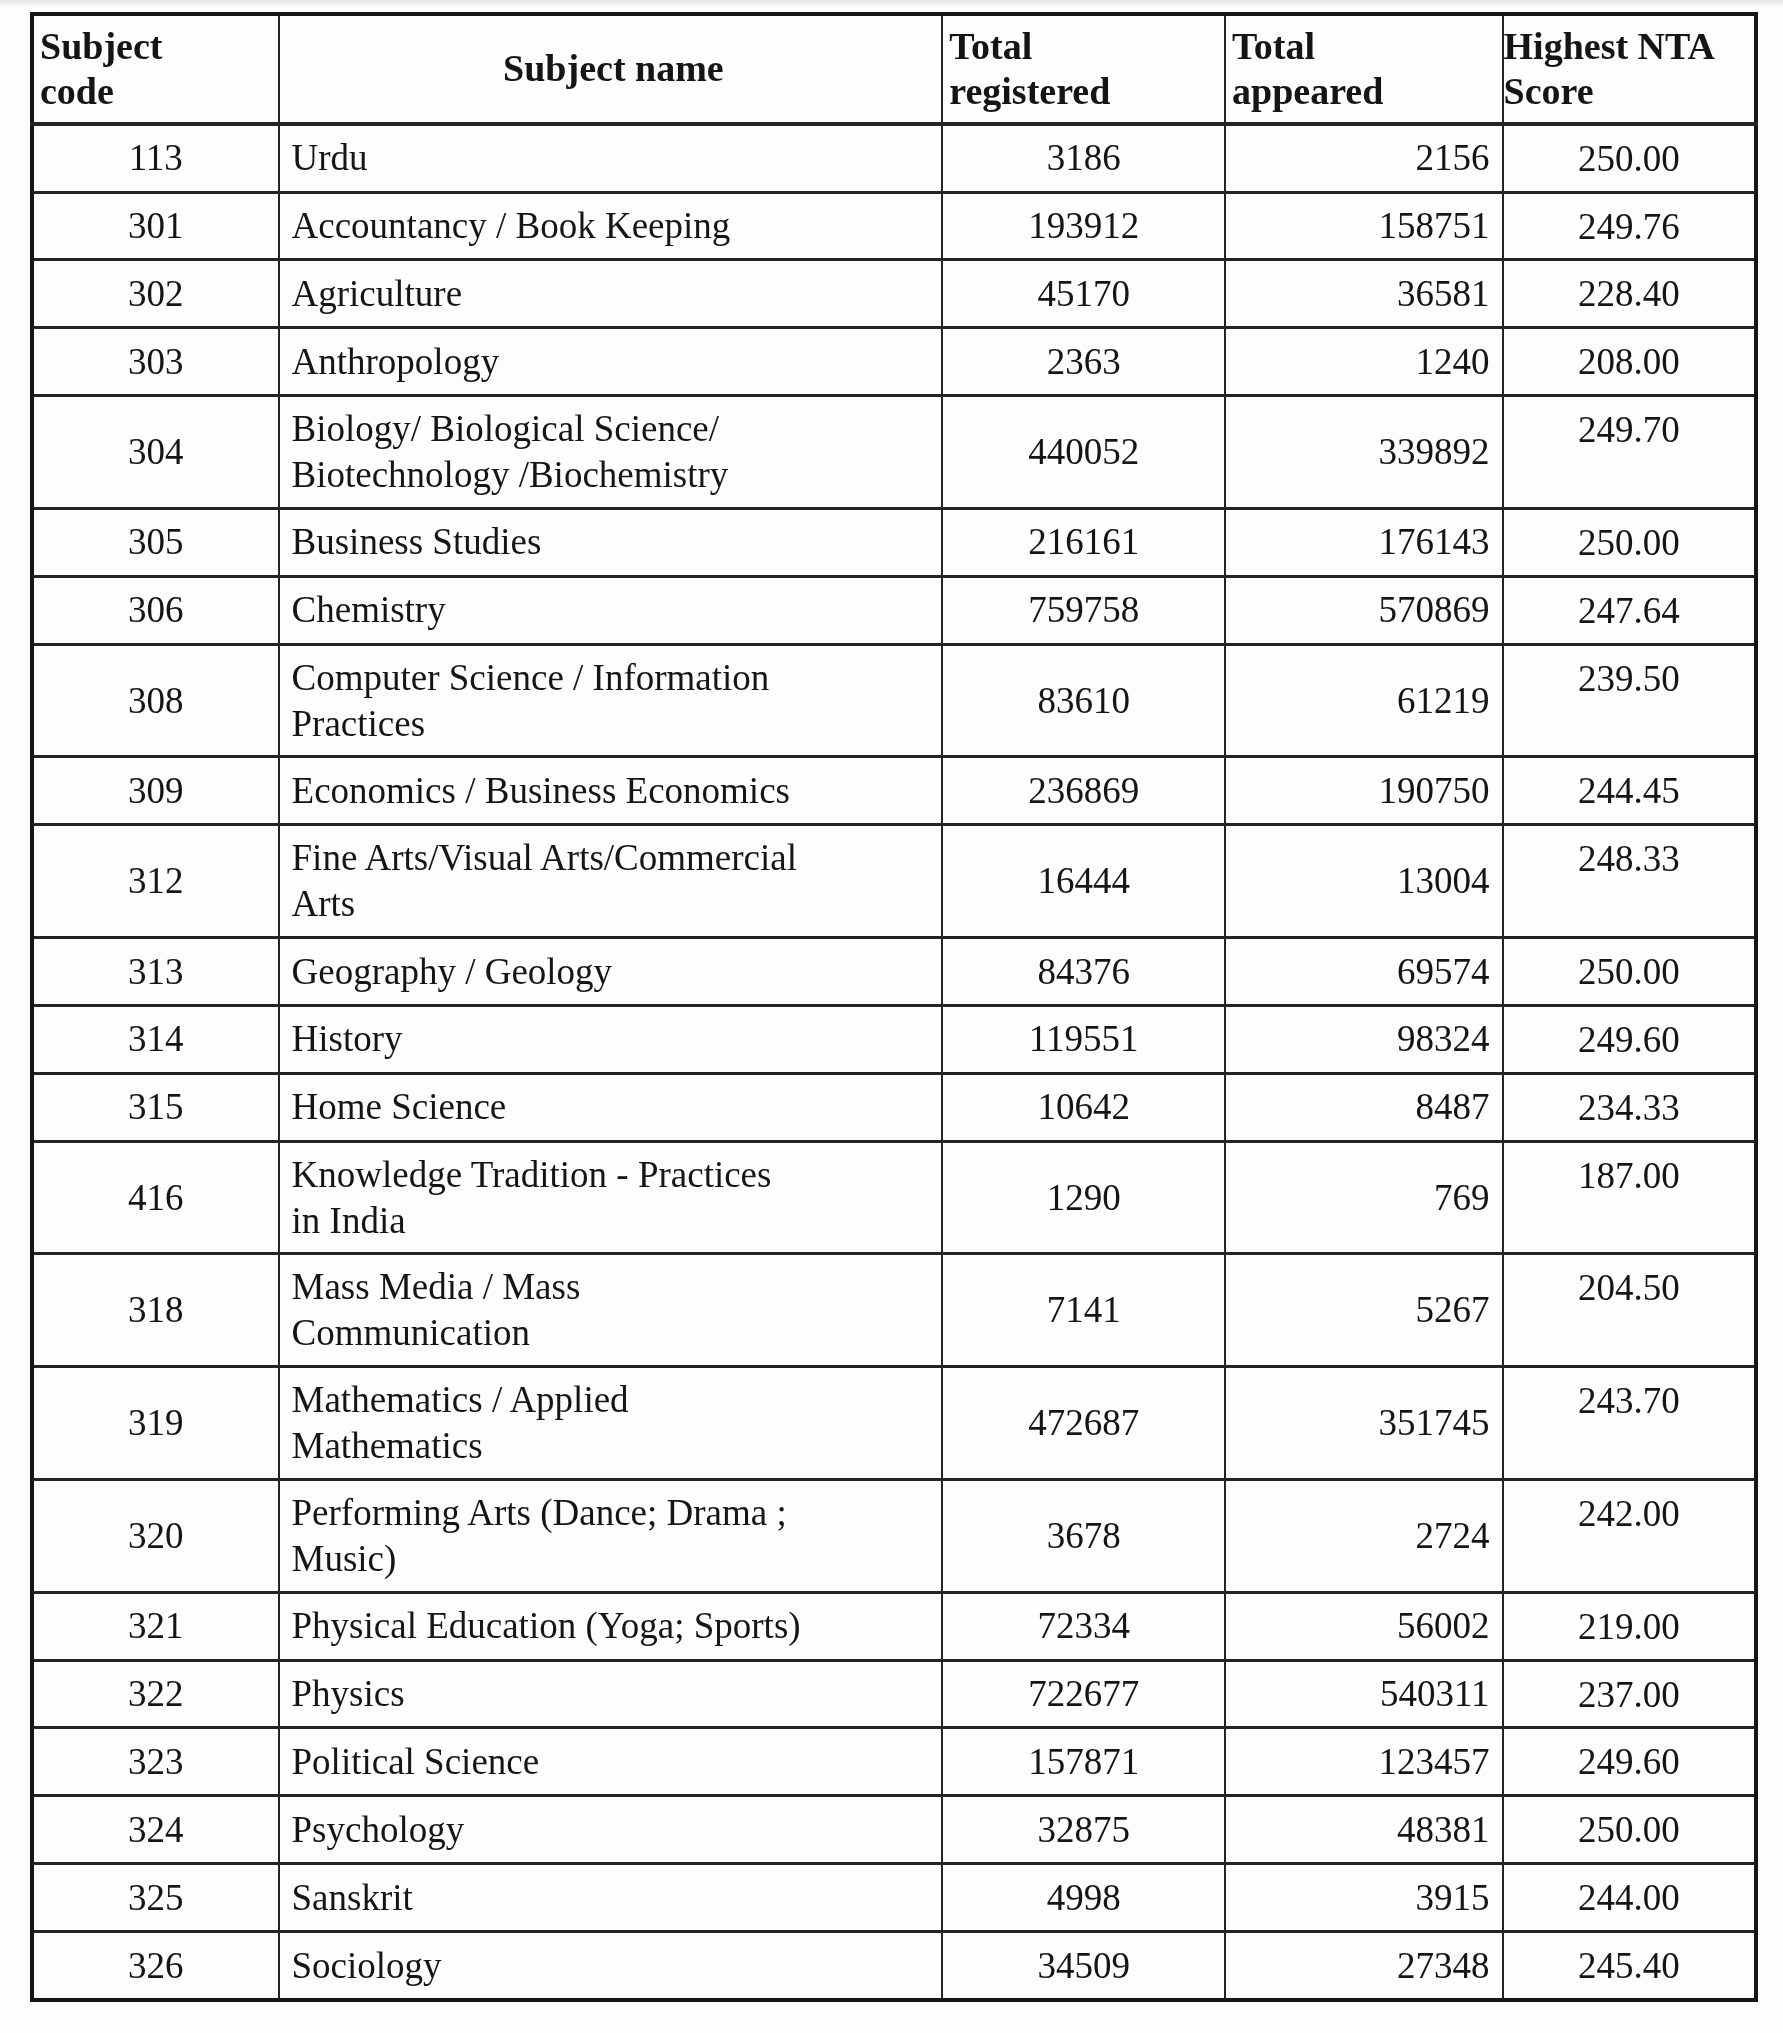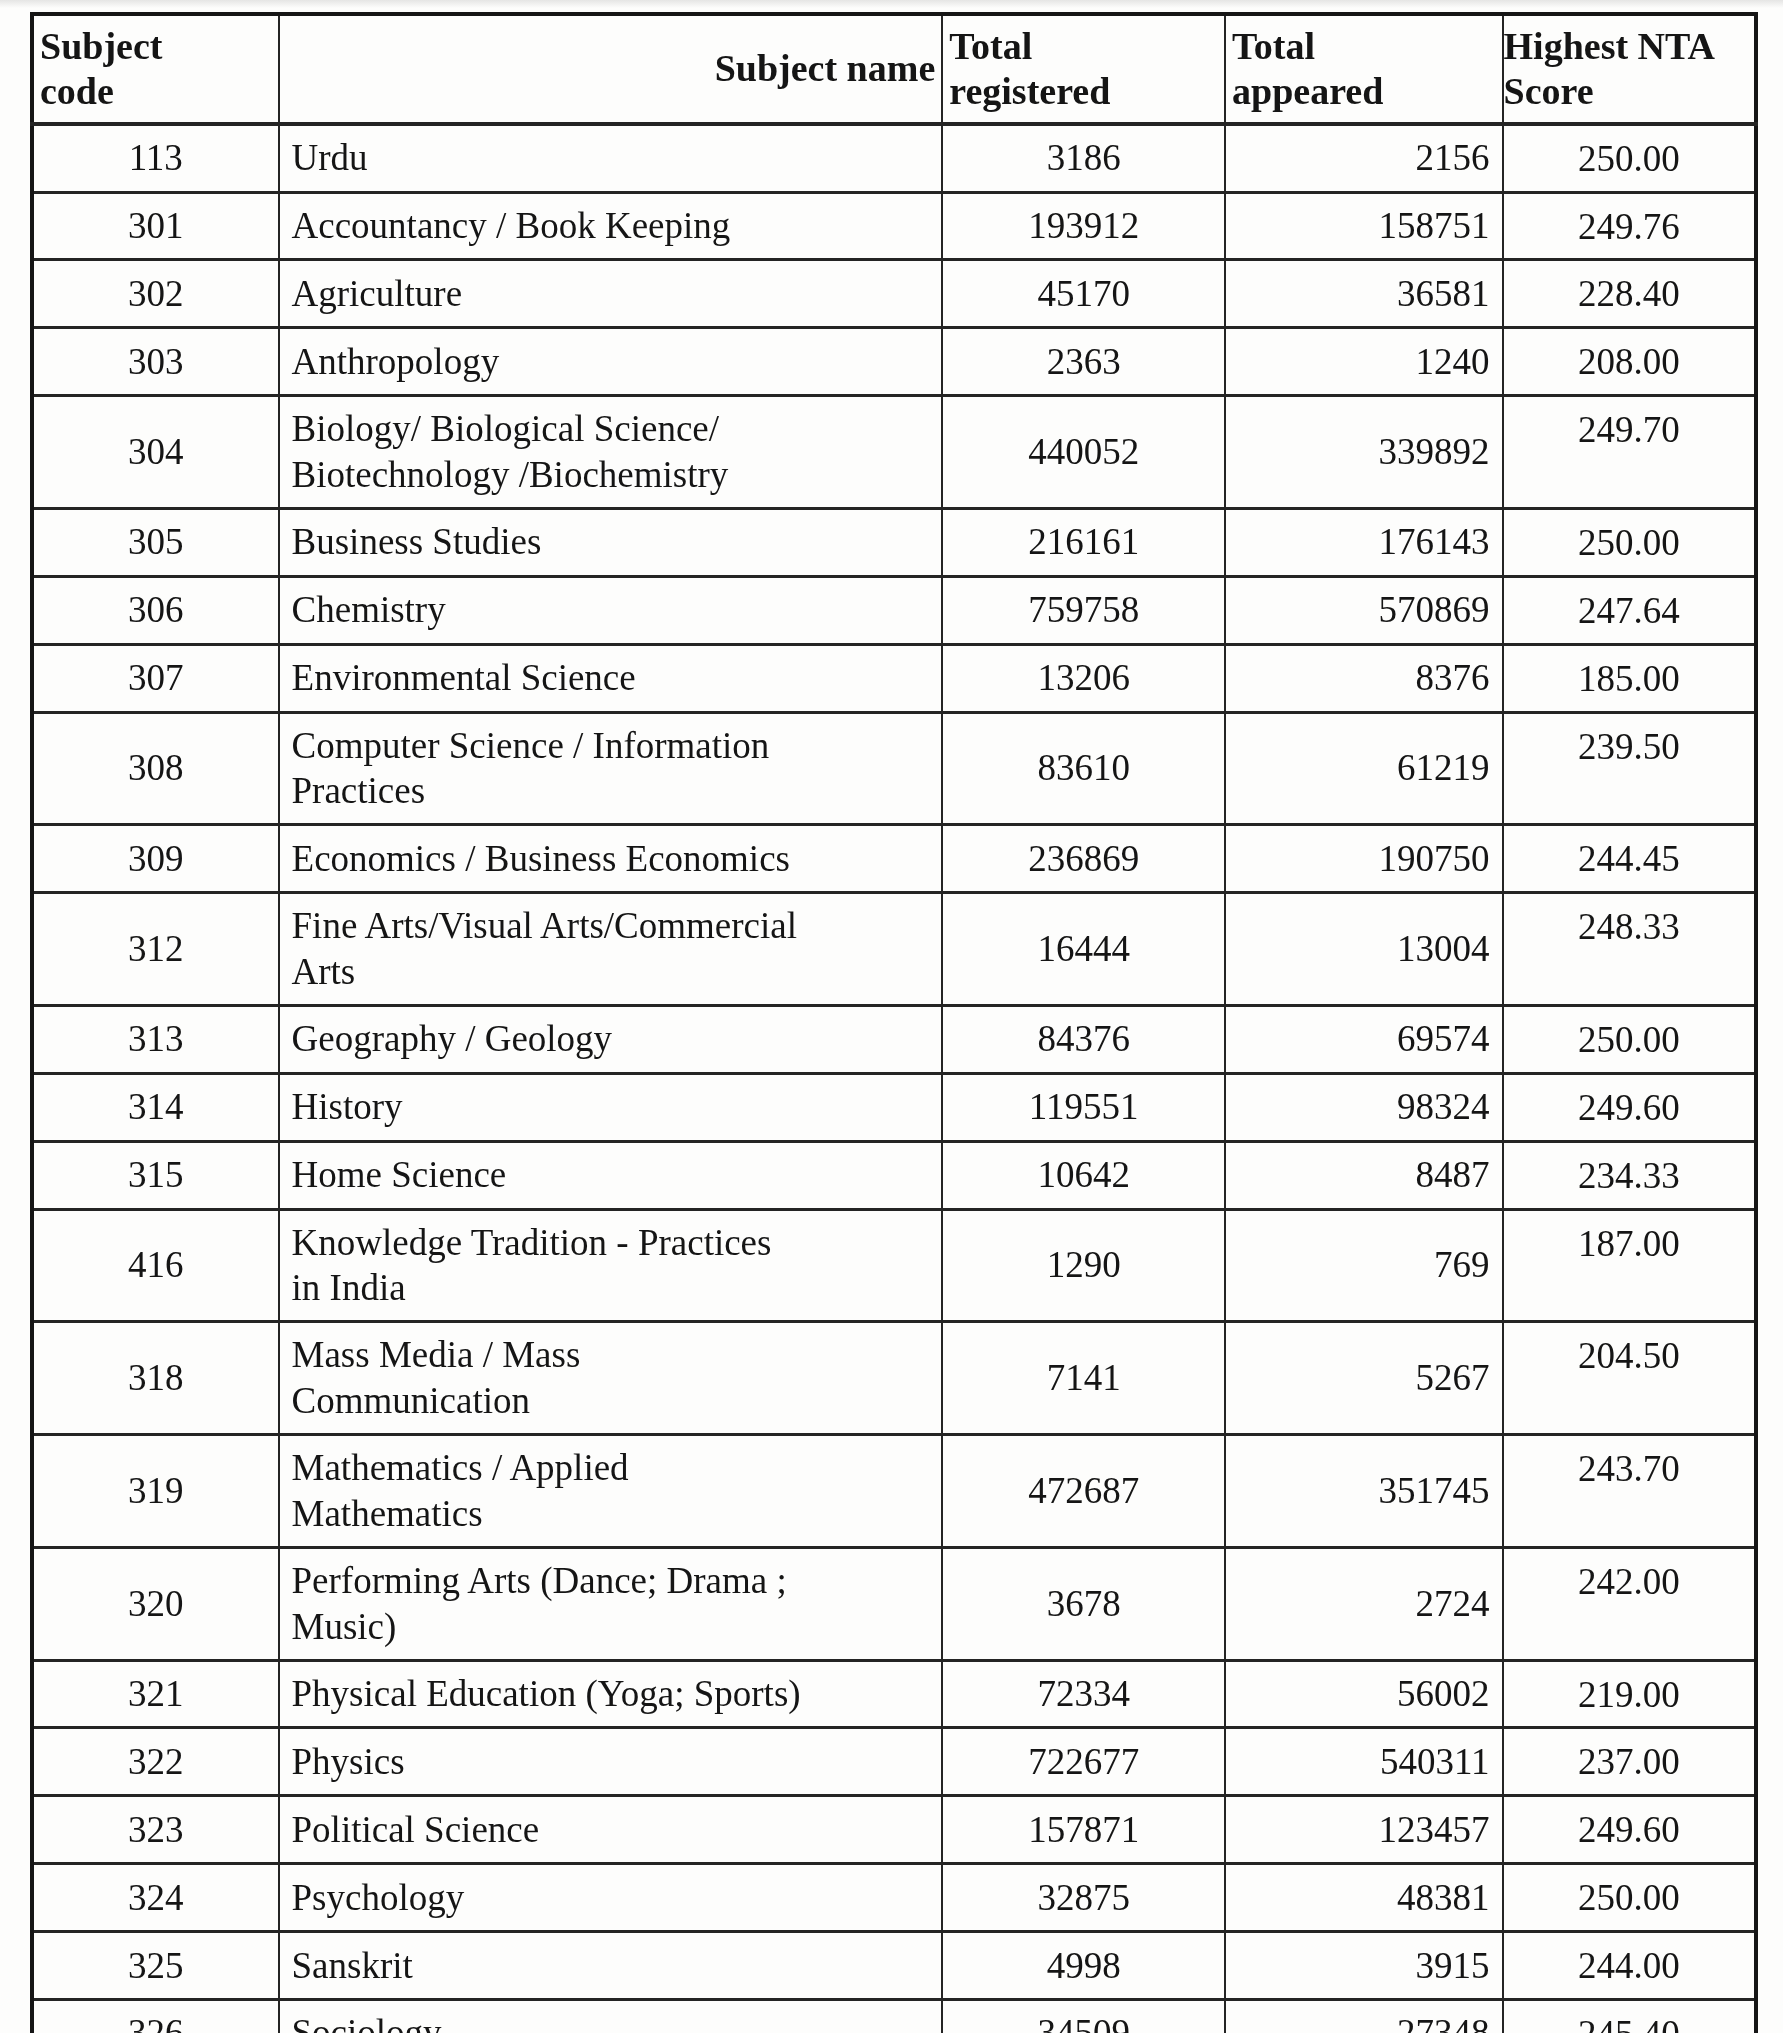--- a/index.html
+++ b/index.html
@@ -52,21 +52,21 @@
     padding: 9px 12px;
     vertical-align: middle;
     white-space: pre-line;
   }
   col.col-code       { width: 14.3%; }
   col.col-name       { width: 38.5%; }
   col.col-registered { width: 16.4%; }
   col.col-appeared   { width: 16.1%; }
   col.col-score      { width: 14.7%; }
 
-  th.h-name { text-align: right; padding-left: 12px; }
+  th.h-name { text-align: center; padding-left: 12px; }
   th.h-score { padding-left: 0; padding-right: 2px; }
 
   td.c-code       { text-align: center; }
   td.c-name       { text-align: left; }
   td.c-registered { text-align: center; }
   td.c-appeared   { text-align: right; }
   td.c-score      { text-align: center; vertical-align: top; padding-top: 10px; }
 
   
   .scan-edge-top {
@@ -149,27 +149,20 @@
     <td class="c-score">250.00</td>
   </tr>
         <tr>
     <td class="c-code">306</td>
     <td class="c-name">Chemistry</td>
     <td class="c-registered">759758</td>
     <td class="c-appeared">570869</td>
     <td class="c-score">247.64</td>
   </tr>
         <tr>
-    <td class="c-code">307</td>
-    <td class="c-name">Environmental Science</td>
-    <td class="c-registered">13206</td>
-    <td class="c-appeared">8376</td>
-    <td class="c-score">185.00</td>
-  </tr>
-        <tr>
     <td class="c-code">308</td>
     <td class="c-name">Computer Science / Information
 Practices</td>
     <td class="c-registered">83610</td>
     <td class="c-appeared">61219</td>
     <td class="c-score">239.50</td>
   </tr>
         <tr>
     <td class="c-code">309</td>
     <td class="c-name">Economics / Business Economics</td>

